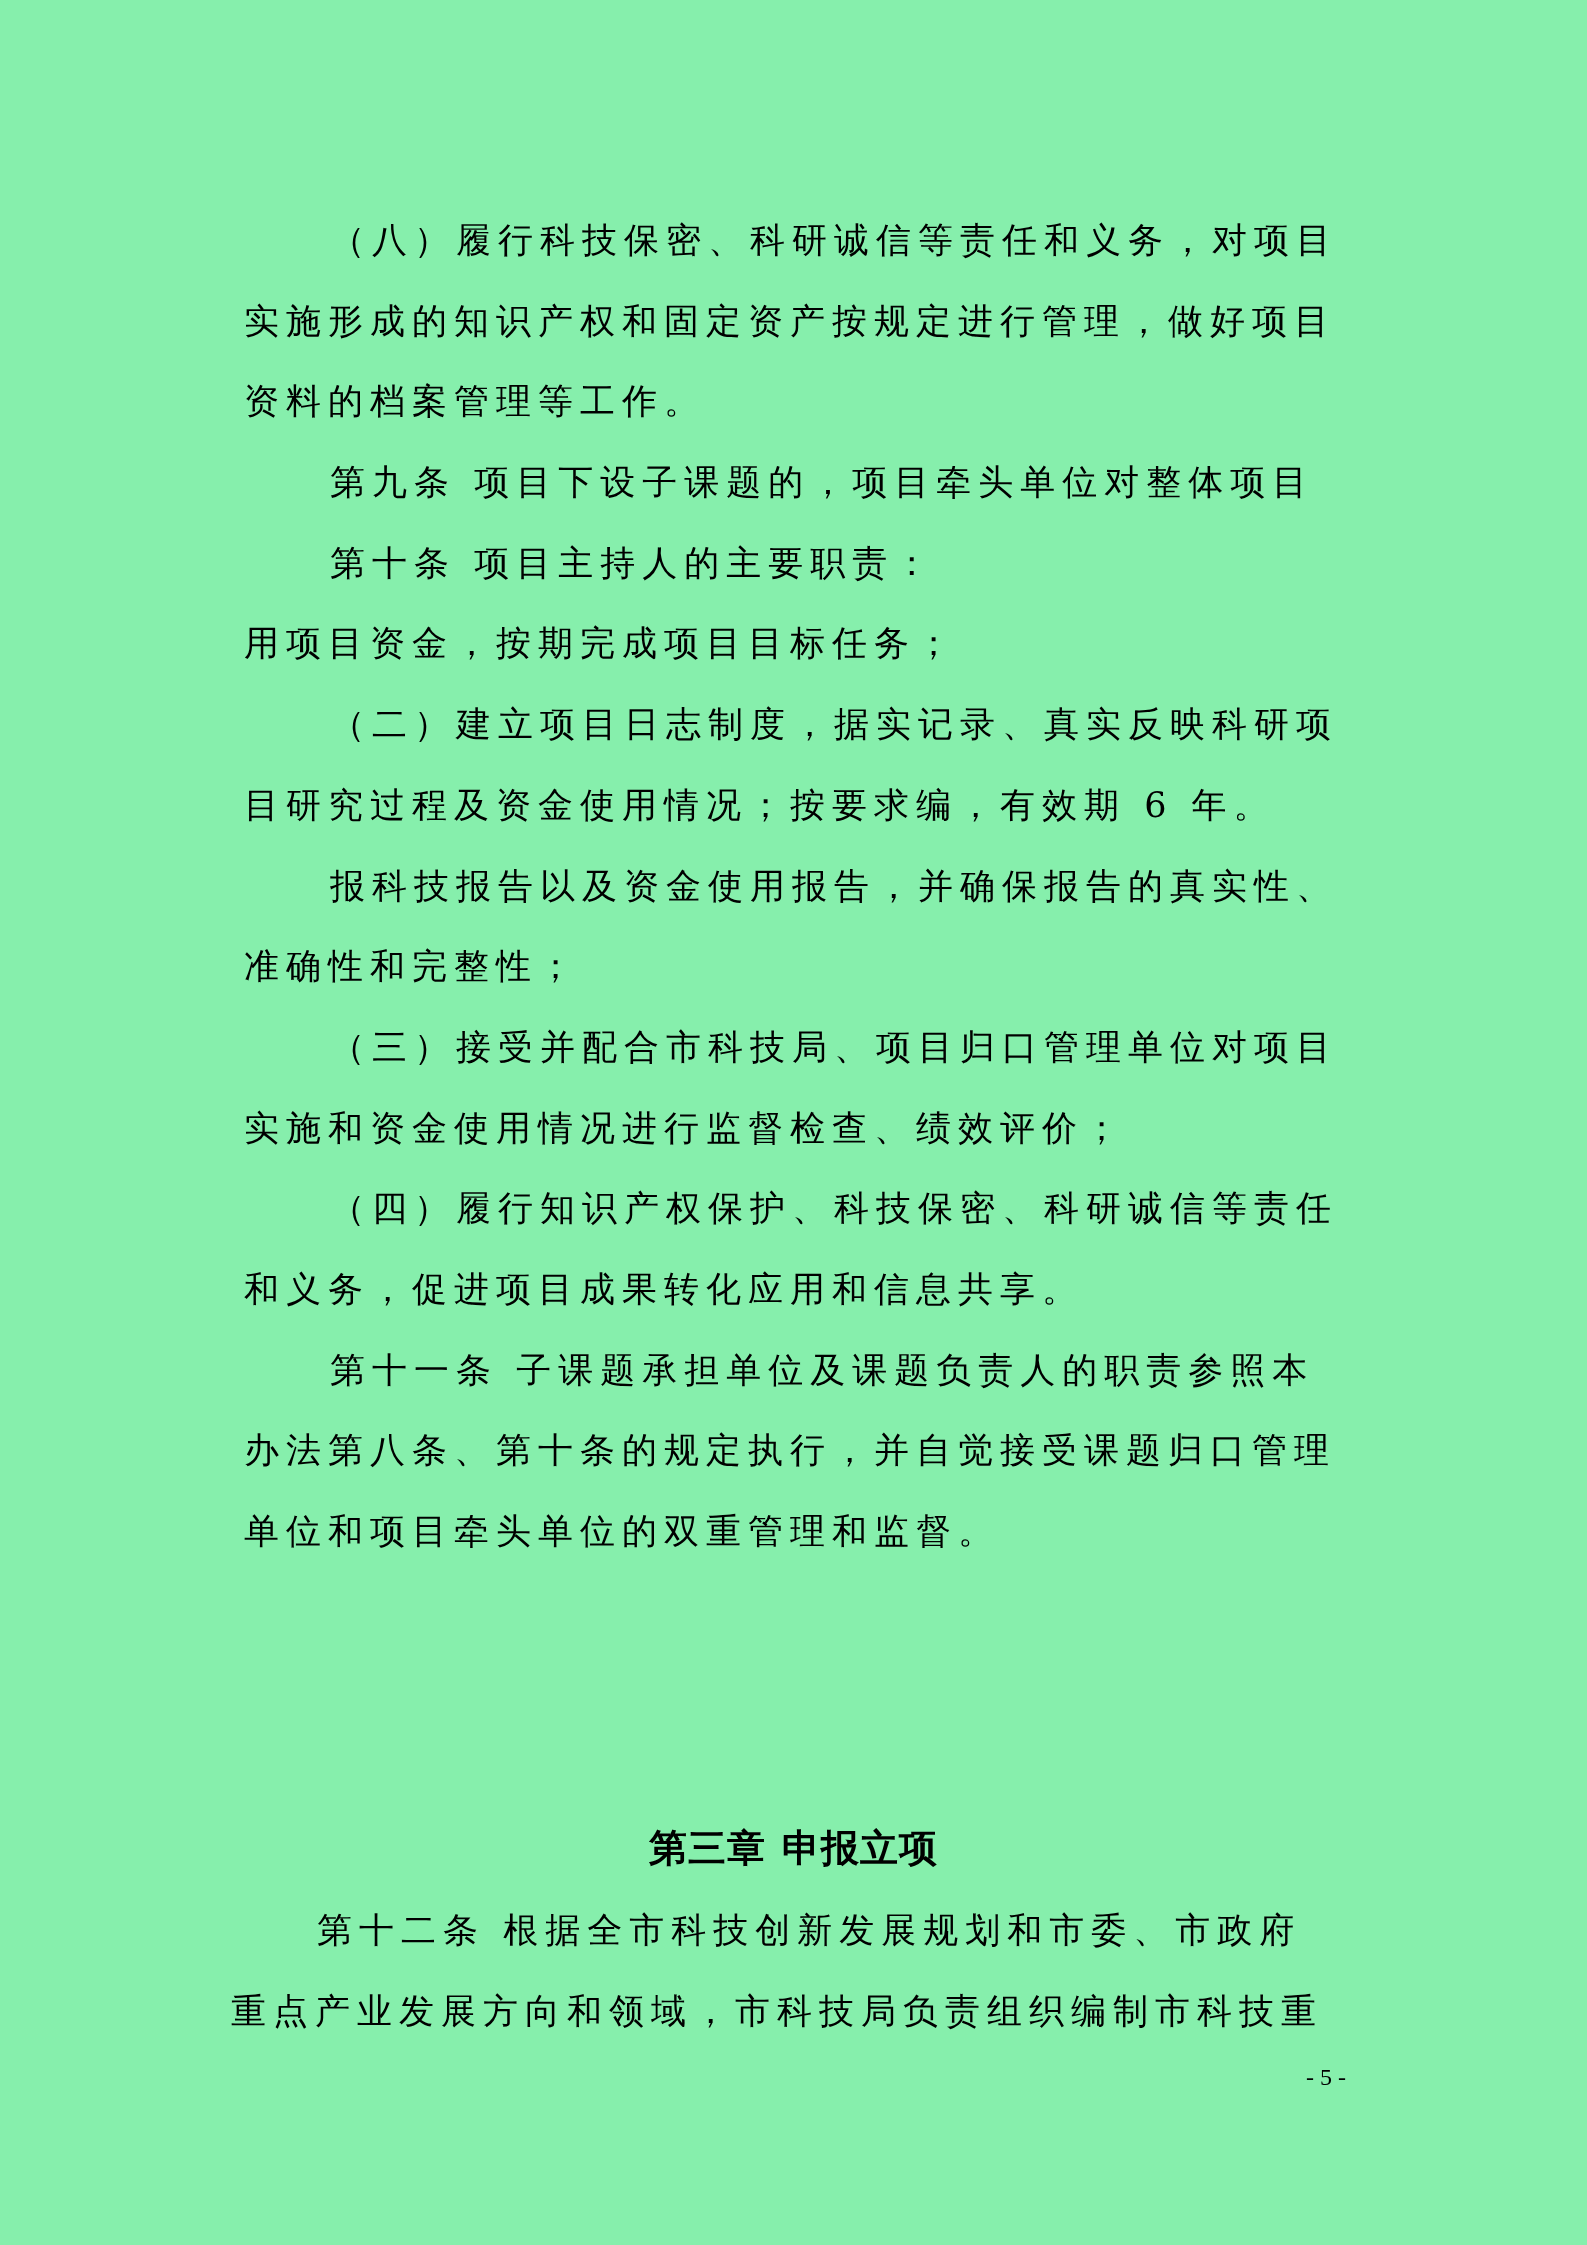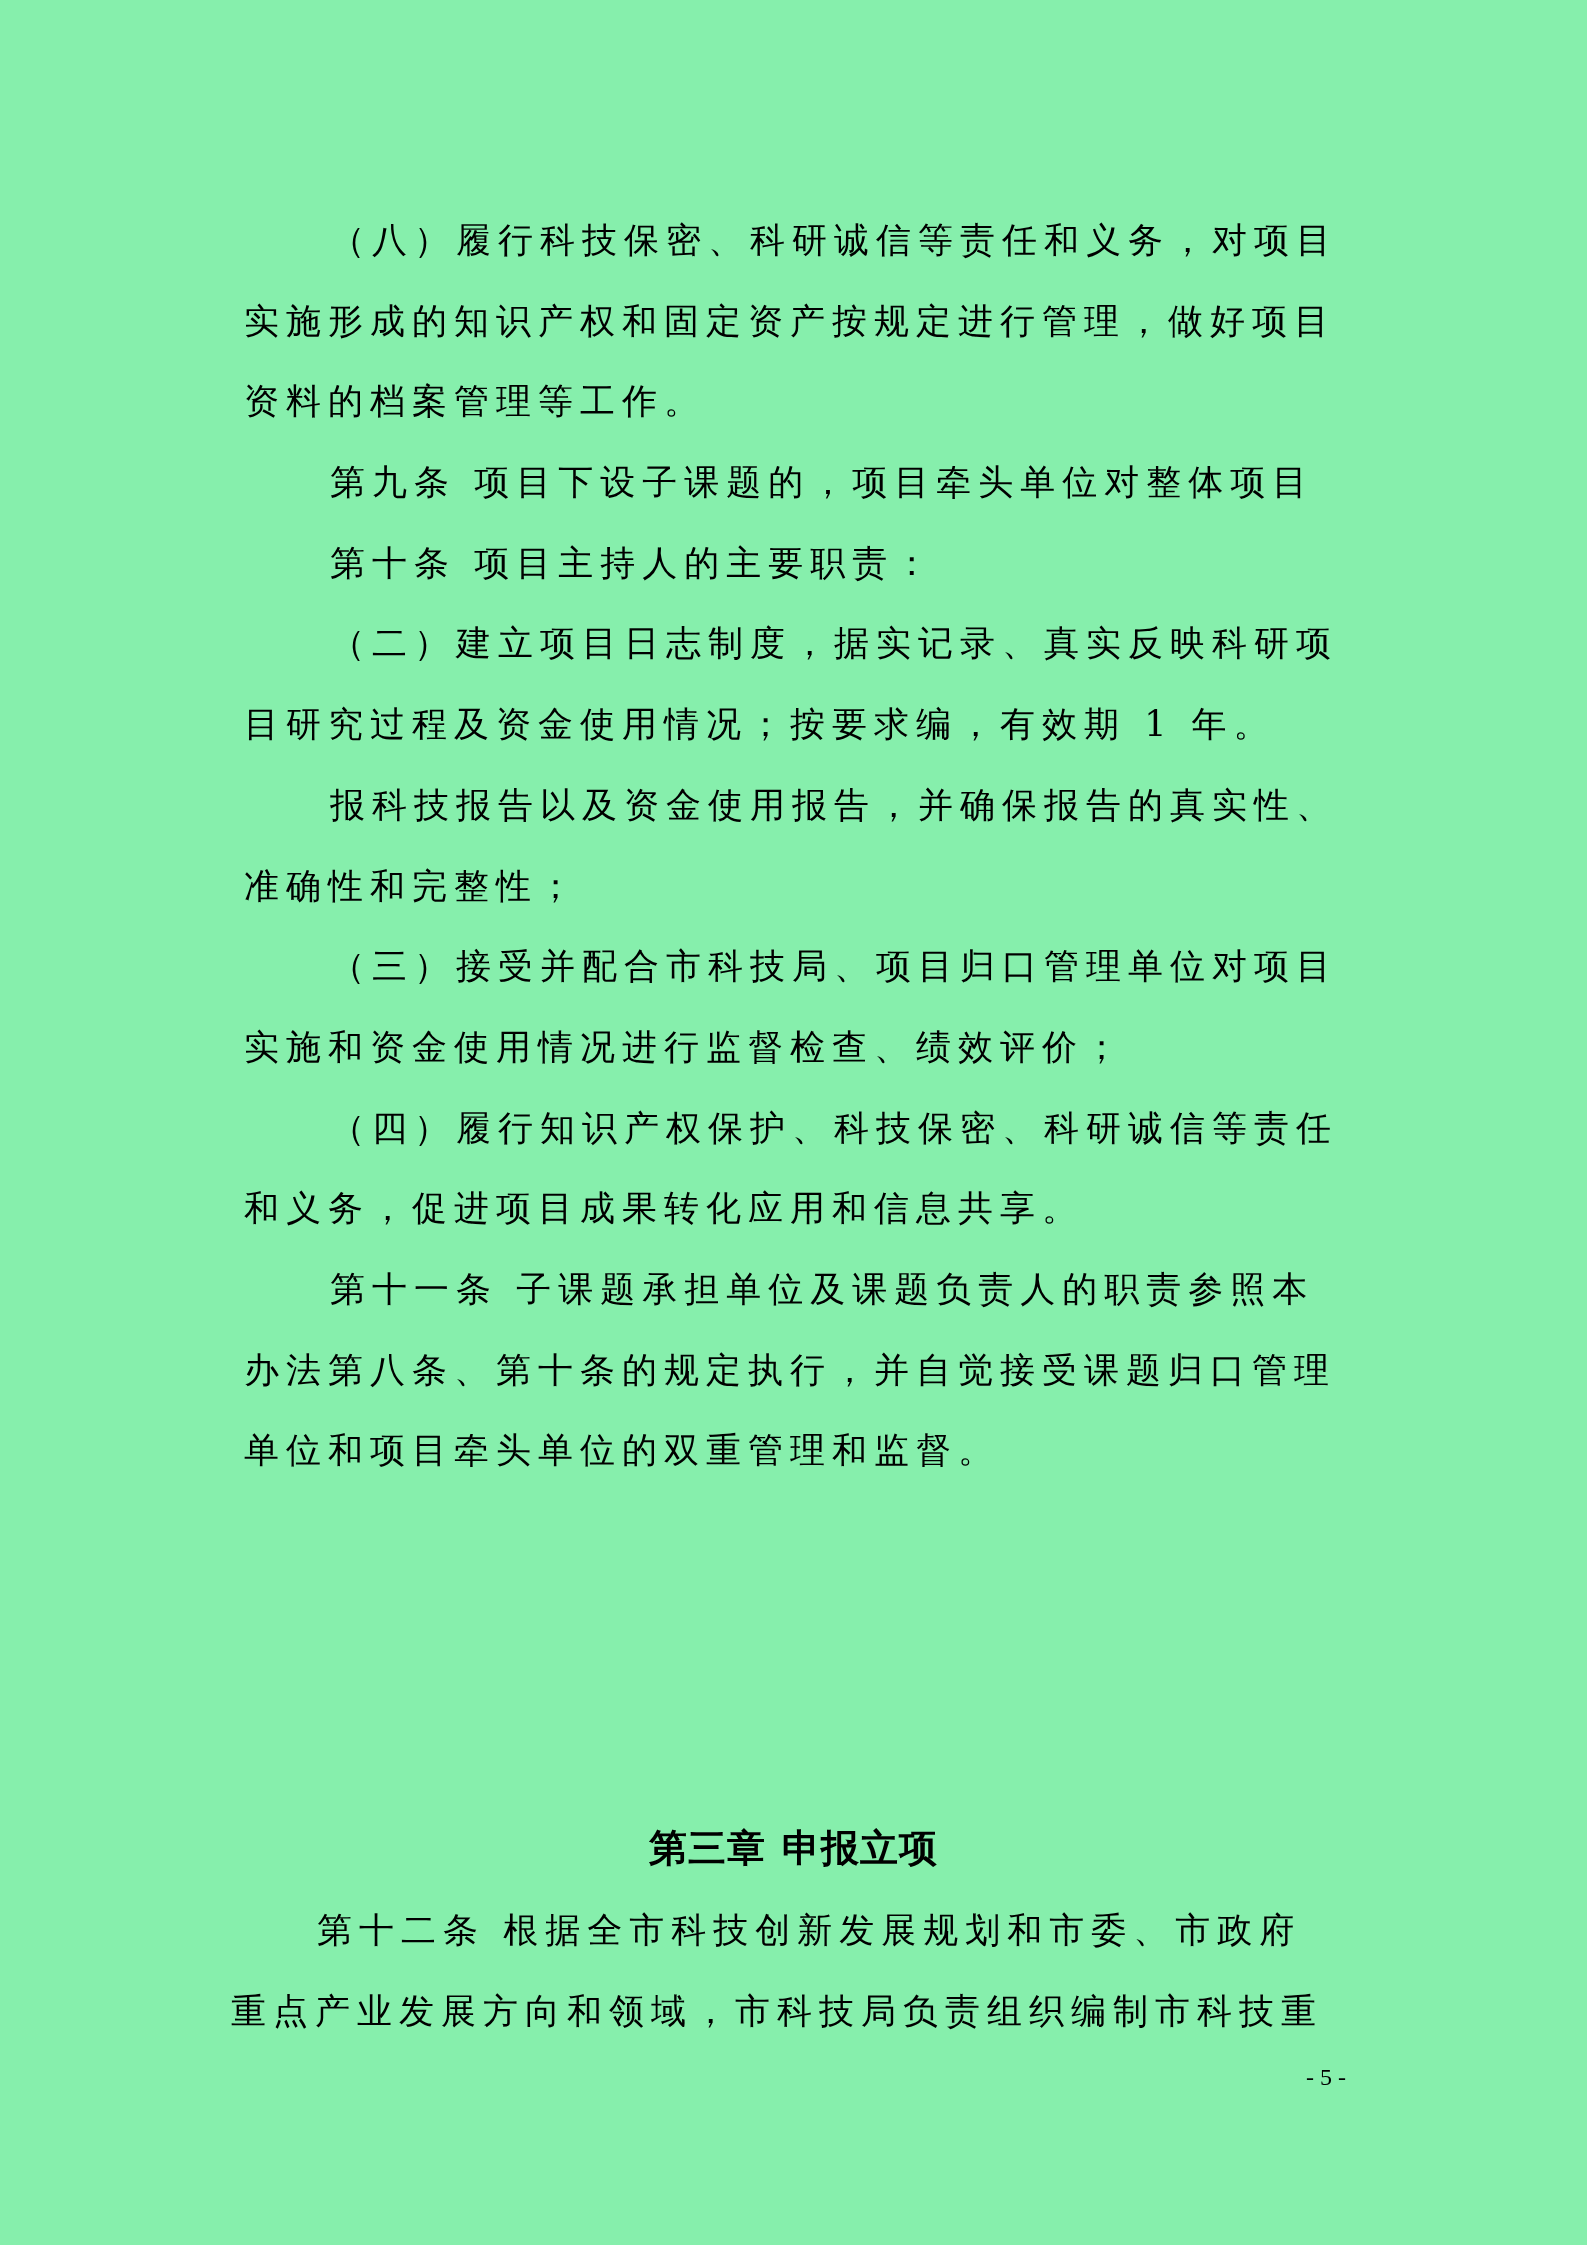--- a/index.html
+++ b/index.html
@@ -85,23 +85,24 @@
   <div class="body-text">
 
     <div class="line indent">（八）履行科技保密、科研诚信等责任和义务，对项目</div>
     <div class="line">实施形成的知识产权和固定资产按规定进行管理，做好项目</div>
     <div class="line">资料的档案管理等工作。</div>
 
     <div class="line indent">第九条  项目下设子课题的，项目牵头单位对整体项目</div>
 
     <div class="line indent">第十条  项目主持人的主要职责：</div>
 
+    <div class="line">用项目资金，按期完成项目目标任务；</div>
 
     <div class="line indent">（二）建立项目日志制度，据实记录、真实反映科研项</div>
-    <div class="line">目研究过程及资金使用情况；按要求编，有效期 1 年。</div>
+    <div class="line">目研究过程及资金使用情况；按要求编，有效期 6 年。</div>
 
     <div class="line indent">报科技报告以及资金使用报告，并确保报告的真实性、</div>
     <div class="line">准确性和完整性；</div>
 
     <div class="line indent">（三）接受并配合市科技局、项目归口管理单位对项目</div>
     <div class="line">实施和资金使用情况进行监督检查、绩效评价；</div>
 
     <div class="line indent">（四）履行知识产权保护、科技保密、科研诚信等责任</div>
     <div class="line">和义务，促进项目成果转化应用和信息共享。</div>
 

